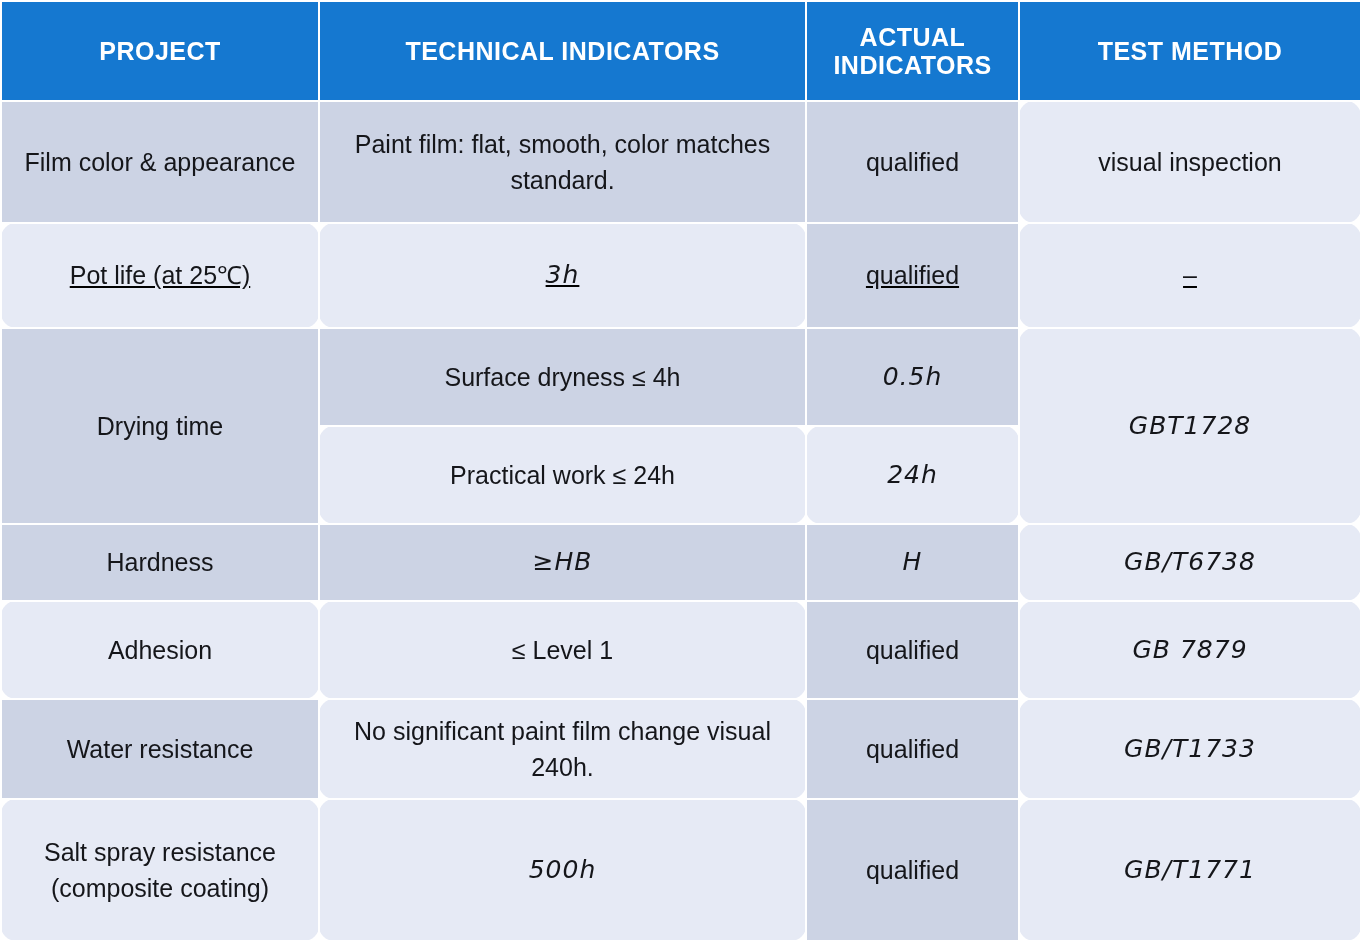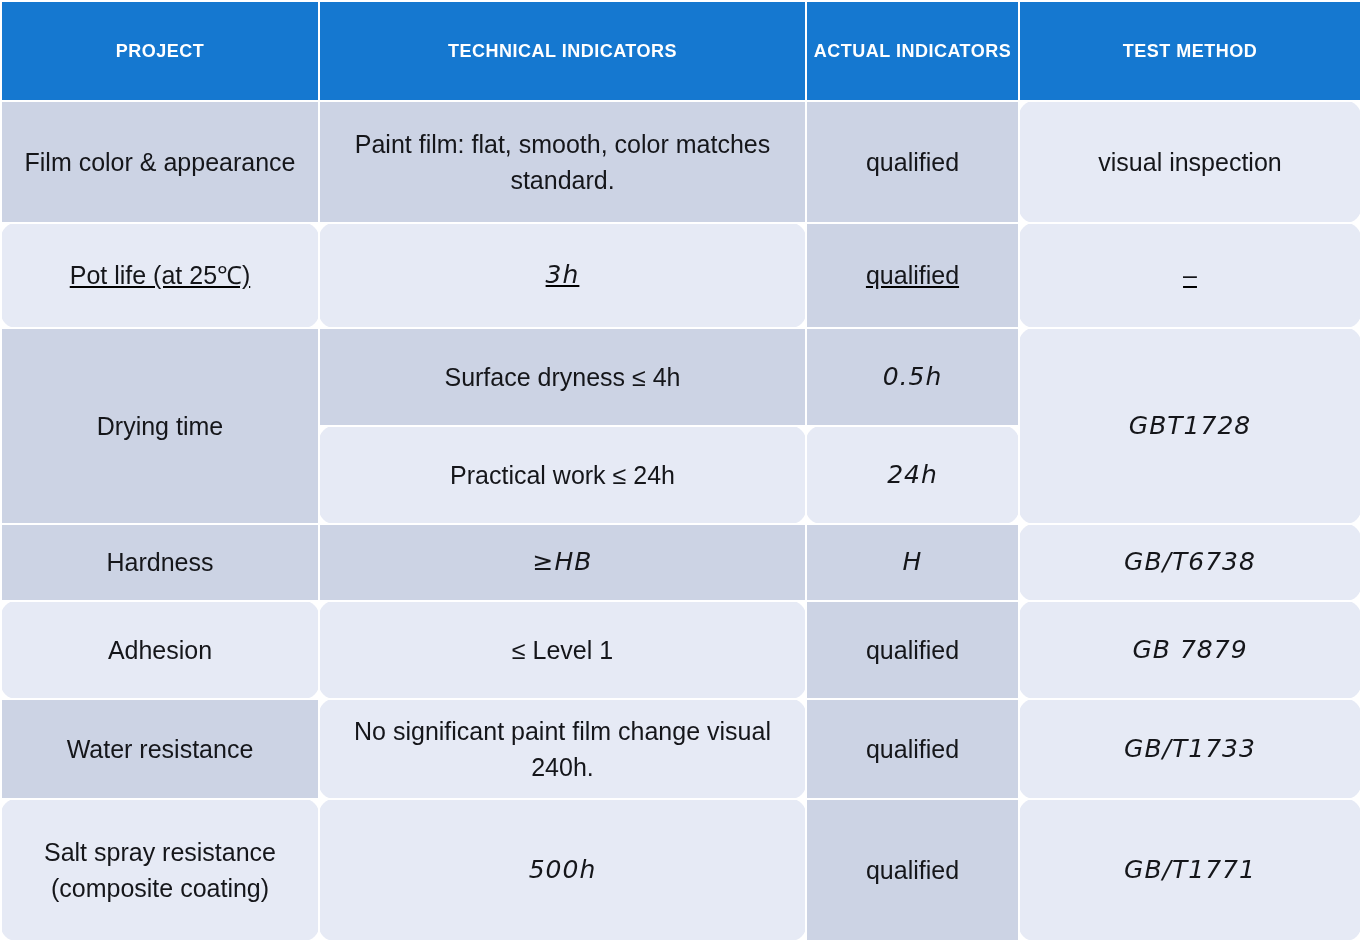--- a/index.html
+++ b/index.html
@@ -20,21 +20,21 @@
     table-layout: fixed;
   }
   col.c-project      { width: 318px; }
   col.c-technical    { width: 487px; }
   col.c-actual       { width: 213px; }
   col.c-method       { width: 342px; }
 
   th.header-cell {
     background: #1578d0;
     color: #ffffff;
-    font-size: 18px;
+    font-size: 25px;
     font-weight: bold;
     letter-spacing: 0.5px;
     text-align: center;
     vertical-align: middle;
     height: 90px;
     border: 2px solid #ffffff;
     padding: 4px 0;
     line-height: 1.12;
   }
 

